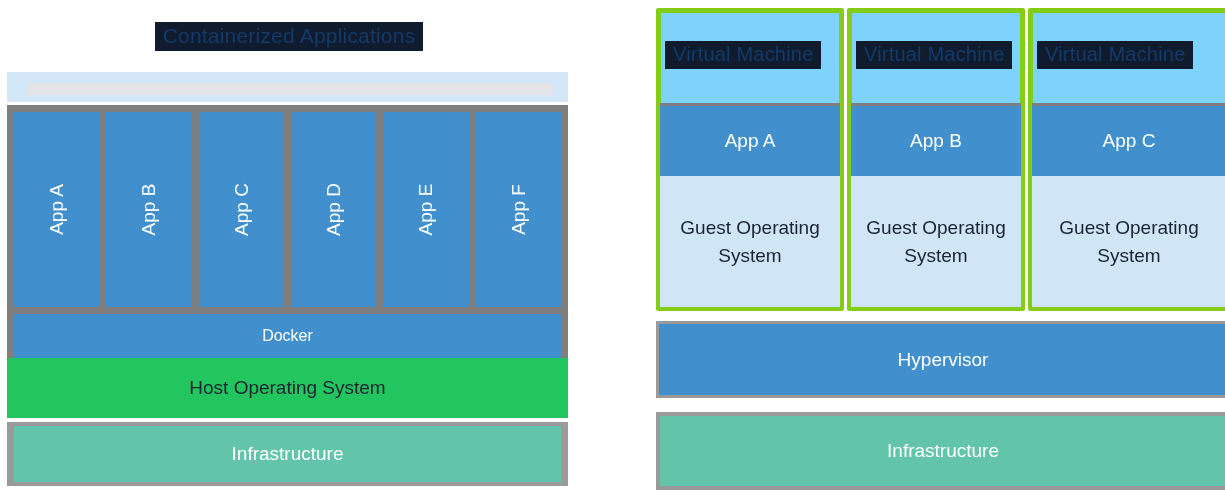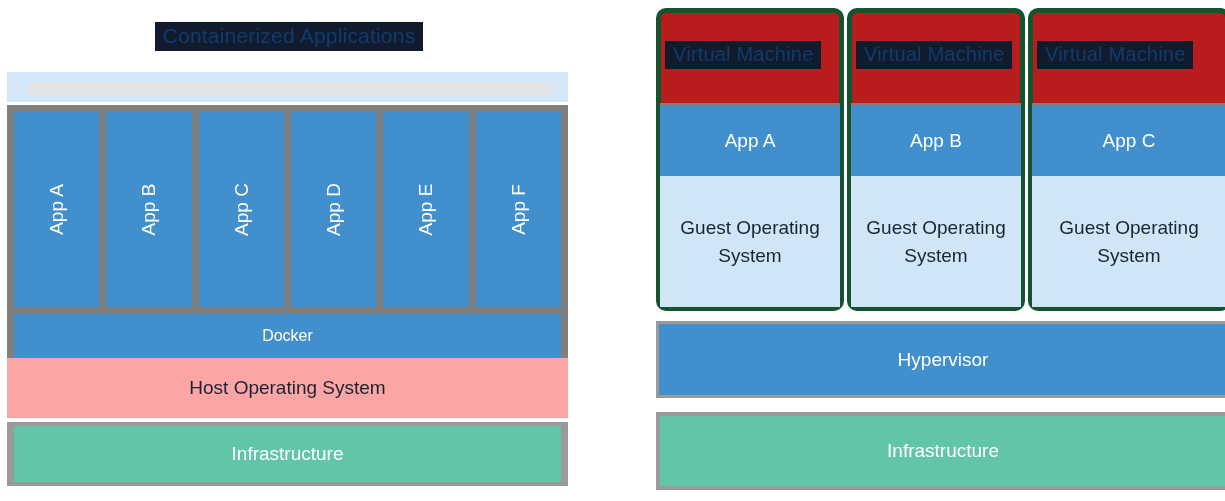--- a/index.html
+++ b/index.html
@@ -87,21 +87,21 @@
     margin-top: 7px;
     height: 44px;
     background: #4190cd;
     color: #ffffff;
     font-size: 16px;
   }
 
   
   #host-os {
     left: 7px; top: 358px; width: 561px; height: 60px;
-    background: #fca5a5;
+    background: #22c55e;
     color: #1a2433;
     font-size: 19px;
   }
 
   
   #infra-left-frame {
     left: 7px; top: 422px; width: 561px; height: 64px;
     background: #9a9a9a;
     padding: 4px 7px 4px 7px;
   }
@@ -113,23 +113,23 @@
     color: #ffffff;
     font-size: 19px;
   }
 
   
   #right-panel { left: 610px; top: 0; width: 615px; height: 501px; }
 
   .vm-box {
     top: 8px;
     height: 303px;
-    background: #b91c1c;
-    border: 5px solid #14532d;
-    border-radius: 10px;
+    background: #7dd3fc;
+    border: 5px solid #84cc16;
+    border-radius: 2px;
   }
   #vm-1 { left: 46px; width: 188px; }
   #vm-2 { left: 237px; width: 178px; }
   #vm-3 { left: 418px; width: 202px; }
 
   .vm-title-wrap {
     position: absolute;
     left: 4px; top: 28px;
     height: 28px;
     display: flex;

